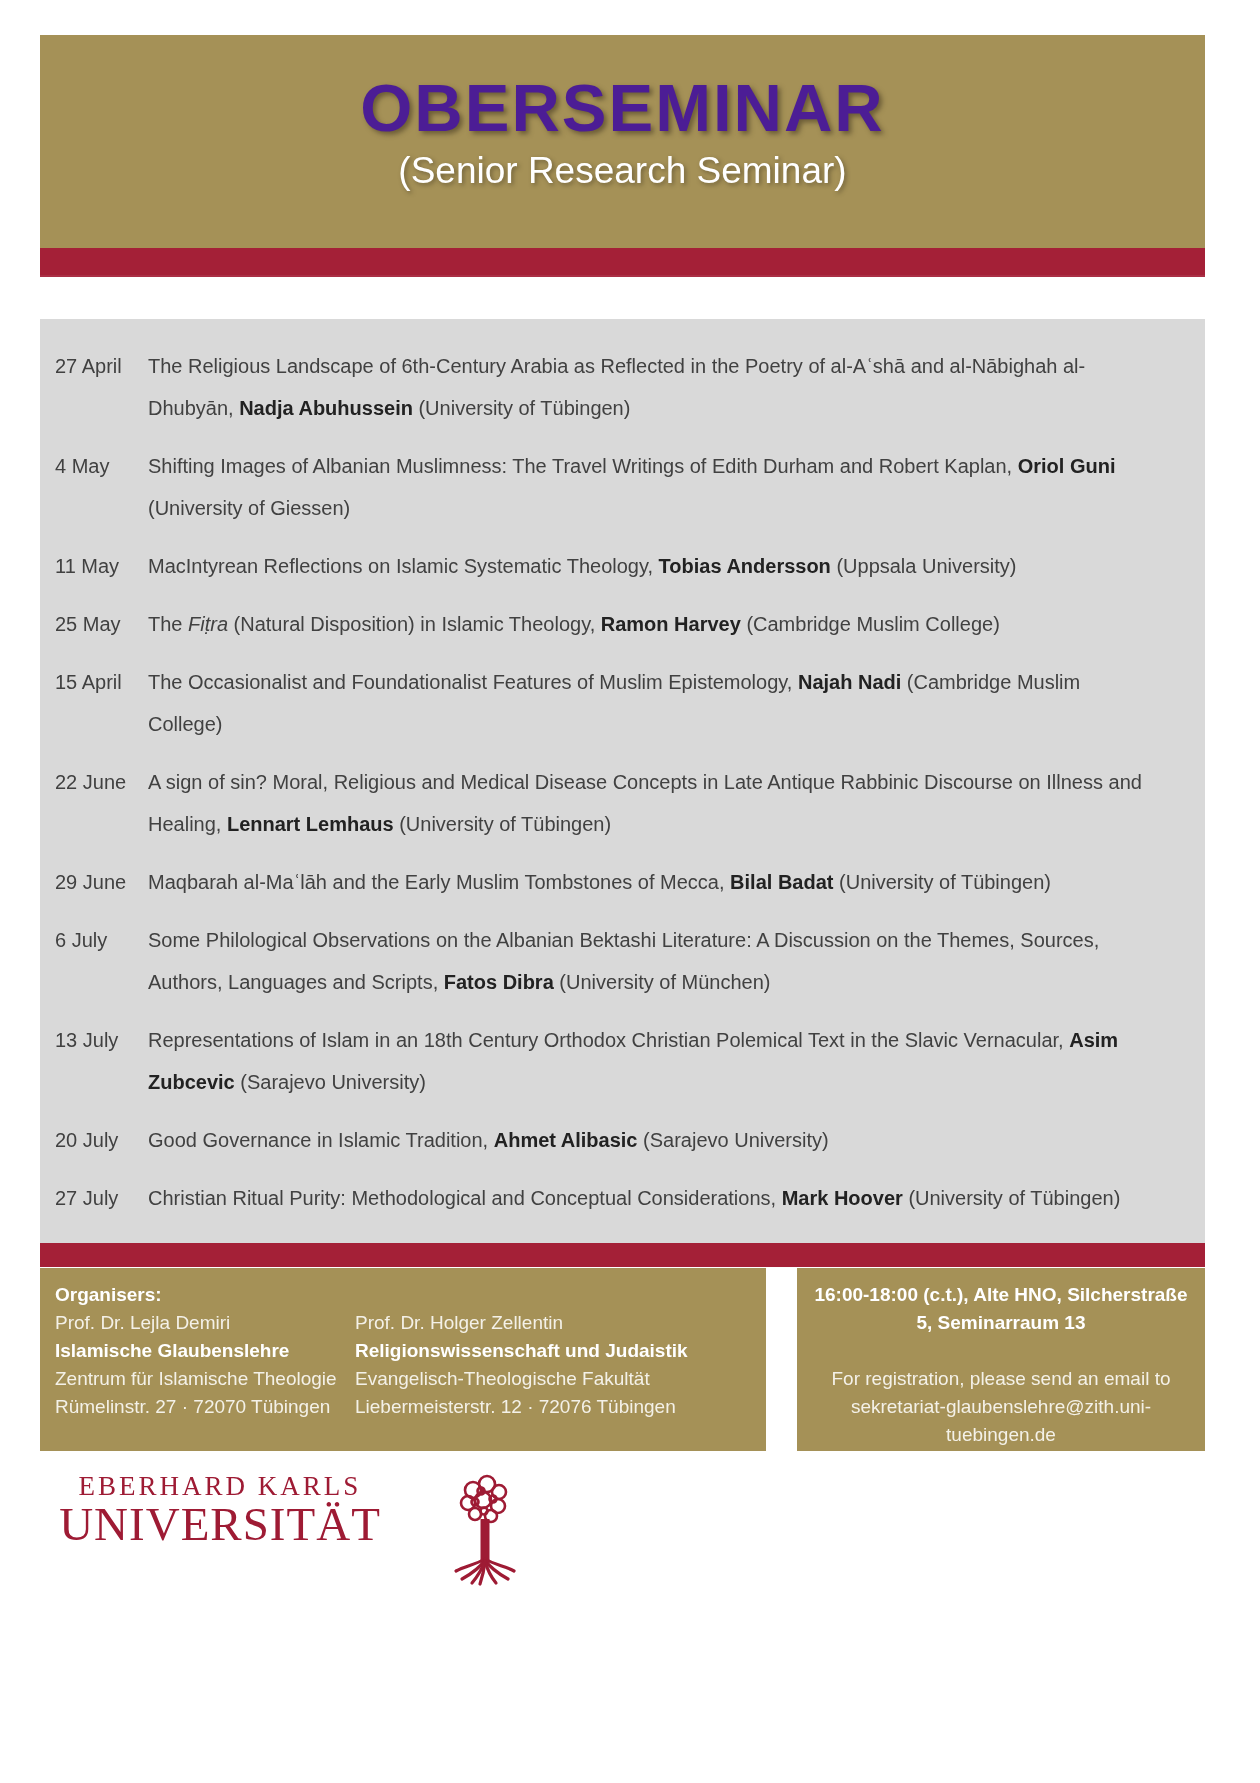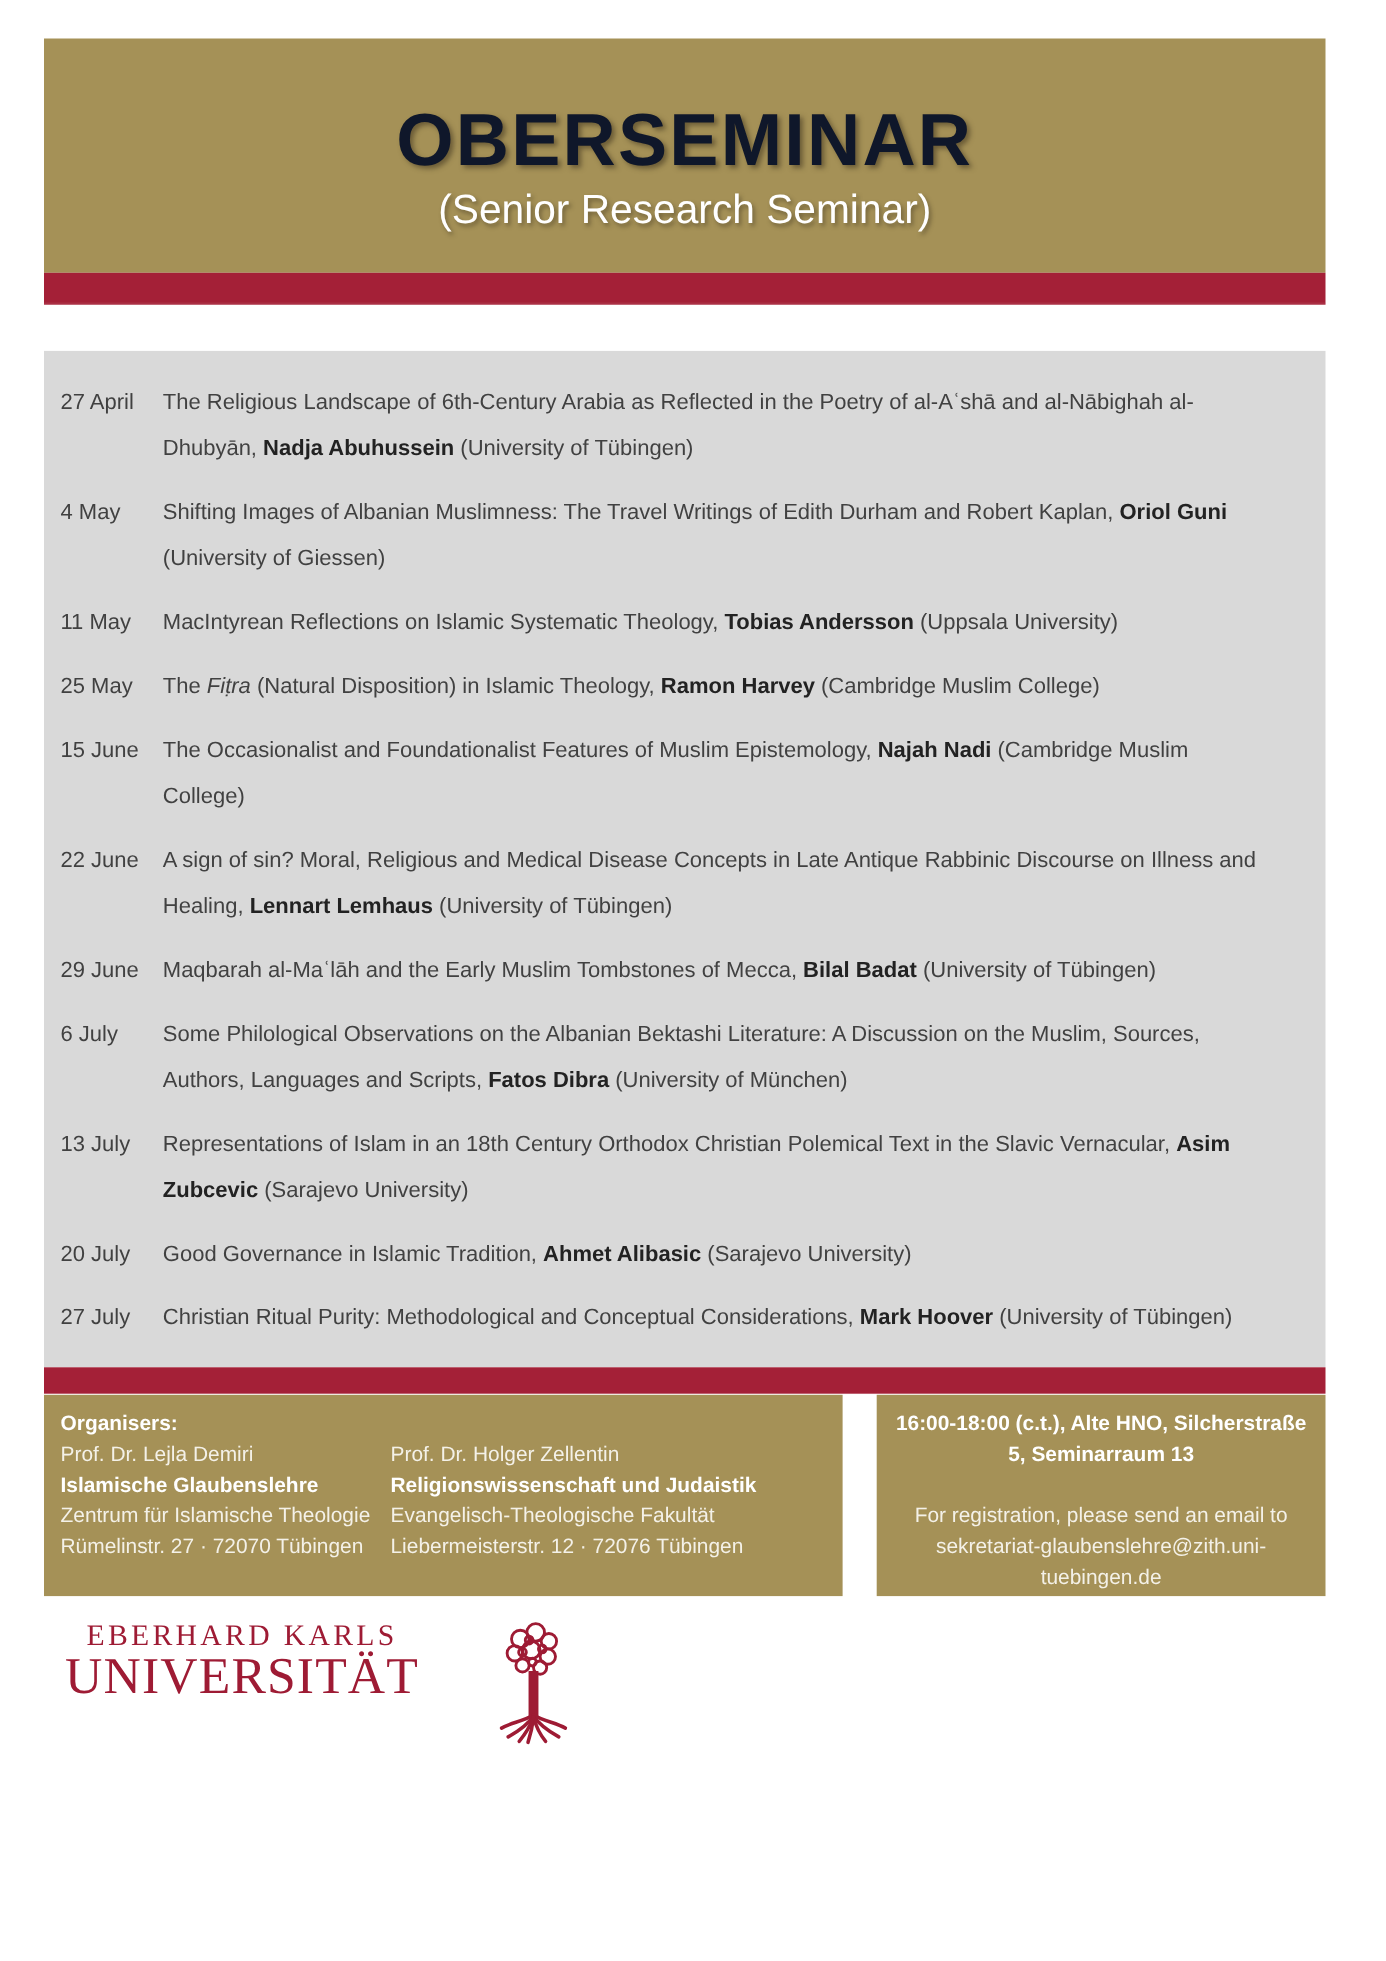--- a/index.html
+++ b/index.html
@@ -18,22 +18,22 @@
     position:relative;
   }
   .page{width:1165px;margin-left:40px;position:relative;}
 
   
   .gold-header{
     margin-top:35px;height:213px;background:var(--gold);
     text-align:center;overflow:hidden;
   }
   .main-title{
-    margin-top:54px;
-    font-size:67px;font-weight:bold;color:#0f172a;letter-spacing:2px;
+    margin-top:34px;
+    font-size:67px;font-weight:bold;color:#4c1d95;letter-spacing:2px;
     text-shadow:3px 3px 5px rgba(60,50,30,0.55);
   }
   .main-subtitle{
     margin-top:4px;
     font-size:37px;color:#ffffff;
     text-shadow:2px 2px 4px rgba(60,50,30,0.5);
   }
 
   
   .red-band{height:27px;background:var(--red);border-bottom:2px solid #c4738331;}
@@ -119,37 +119,37 @@
       <div class="entry-date">11 May</div>
       <div class="entry-text"><span>MacIntyrean Reflections on Islamic Systematic Theology, </span><span class="seg-bold">Tobias Andersson</span><span> (Uppsala University)</span></div>
     </div>
 
     <div class="entry">
       <div class="entry-date">25 May</div>
       <div class="entry-text"><span>The </span><span class="seg-italic">Fiṭra</span><span> (Natural Disposition) in Islamic Theology, </span><span class="seg-bold">Ramon Harvey</span><span> (Cambridge Muslim College)</span></div>
     </div>
 
     <div class="entry">
-      <div class="entry-date">15 June</div>
+      <div class="entry-date">15 April</div>
       <div class="entry-text"><span>The Occasionalist and Foundationalist Features of Muslim Epistemology, </span><span class="seg-bold">Najah Nadi</span><span> (Cambridge Muslim College)</span></div>
     </div>
 
     <div class="entry">
       <div class="entry-date">22 June</div>
       <div class="entry-text"><span>A sign of sin? Moral, Religious and Medical Disease Concepts in Late Antique Rabbinic Discourse on Illness and Healing, </span><span class="seg-bold">Lennart Lemhaus</span><span> (University of Tübingen)</span></div>
     </div>
 
     <div class="entry">
       <div class="entry-date">29 June</div>
       <div class="entry-text"><span>Maqbarah al-Maʿlāh and the Early Muslim Tombstones of Mecca, </span><span class="seg-bold">Bilal Badat</span><span> (University of Tübingen)</span></div>
     </div>
 
     <div class="entry">
       <div class="entry-date">6 July</div>
-      <div class="entry-text"><span>Some Philological Observations on the Albanian Bektashi Literature: A Discussion on the Muslim, Sources, Authors, Languages and Scripts, </span><span class="seg-bold">Fatos Dibra</span><span> (University of München)</span></div>
+      <div class="entry-text"><span>Some Philological Observations on the Albanian Bektashi Literature: A Discussion on the Themes, Sources, Authors, Languages and Scripts, </span><span class="seg-bold">Fatos Dibra</span><span> (University of München)</span></div>
     </div>
 
     <div class="entry">
       <div class="entry-date">13 July</div>
       <div class="entry-text"><span>Representations of Islam in an 18th Century Orthodox Christian Polemical Text in the Slavic Vernacular, </span><span class="seg-bold">Asim Zubcevic</span><span> (Sarajevo University)</span></div>
     </div>
 
     <div class="entry">
       <div class="entry-date">20 July</div>
       <div class="entry-text"><span>Good Governance in Islamic Tradition, </span><span class="seg-bold">Ahmet Alibasic</span><span> (Sarajevo University)</span></div>

